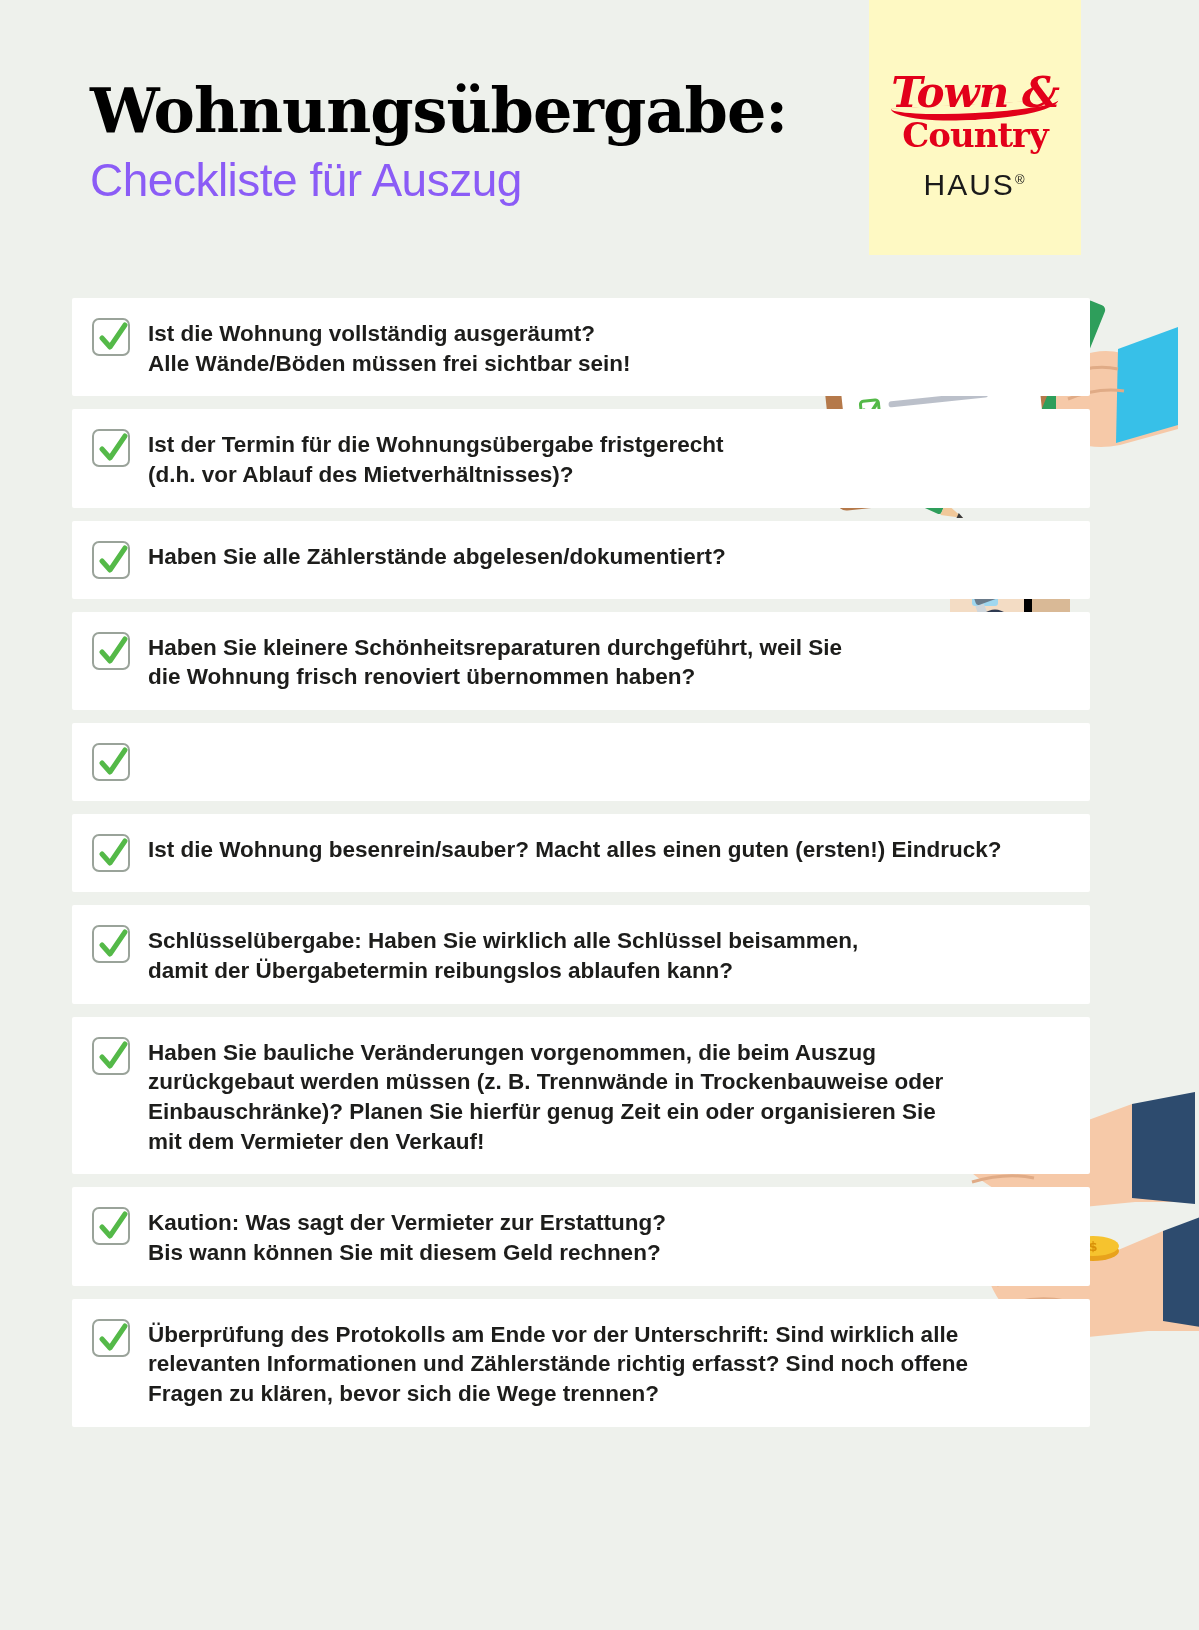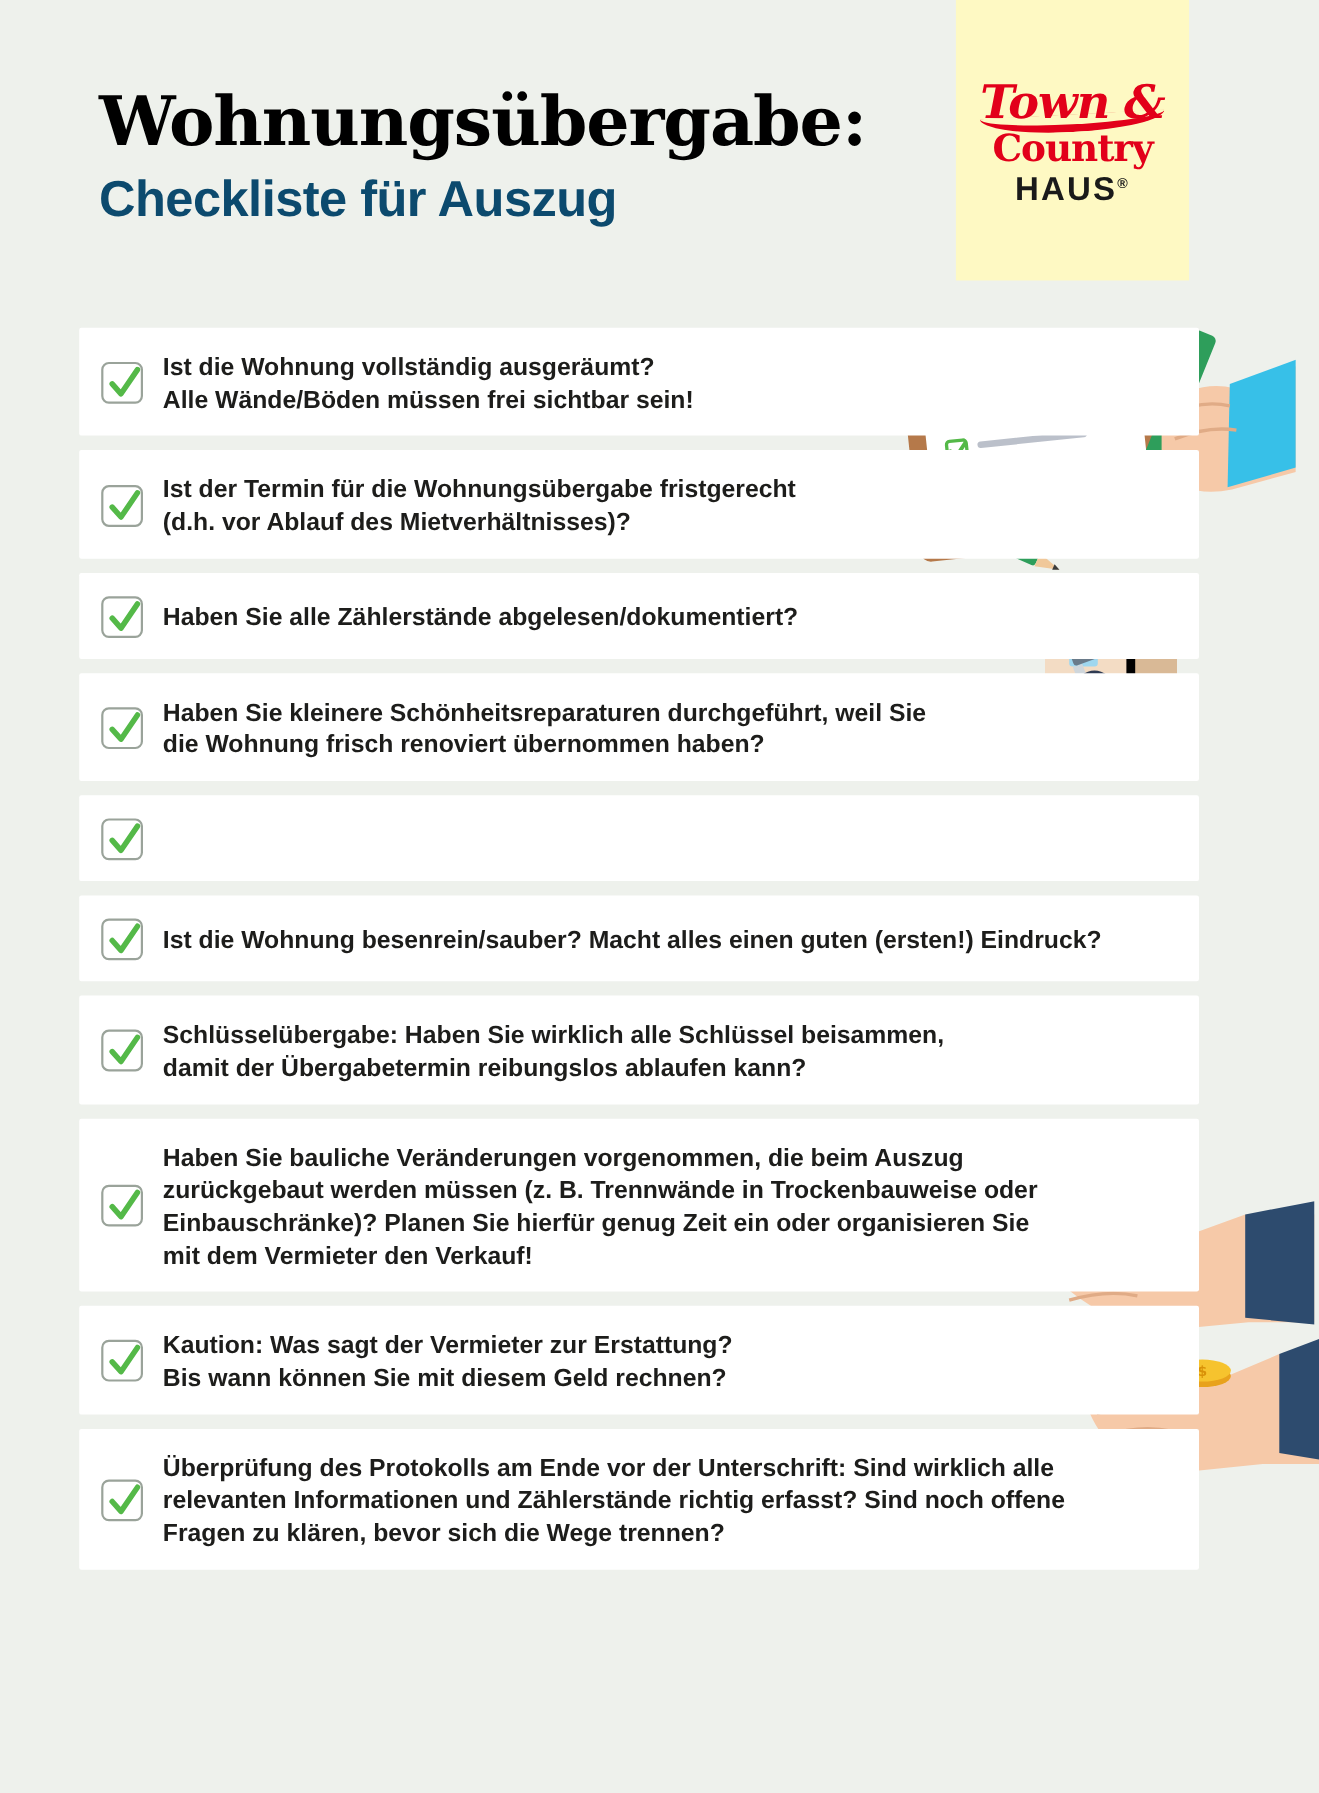--- a/index.html
+++ b/index.html
@@ -40,24 +40,24 @@
   }
   .logo-line2 {
     font-family: "DejaVu Serif", serif;
     font-weight: bold;
     font-size: 34px;
     letter-spacing: -1px;
     margin-top: 4px;
   }
   .logo-line3 {
     font-family: "Liberation Sans", sans-serif;
-    font-weight: bold;
+    font-weight: normal;
     font-size: 30px;
     letter-spacing: 2px;
-    margin-top: 6px;
+    margin-top: 18px;
     color: #1a1a1a;
   }
   .logo-reg {
     font-size: 13px;
     vertical-align: super;
     color: #1a1a1a;
   }
   .logo-swoosh {
     position: absolute;
     left: 22px;
@@ -78,42 +78,42 @@
     font-family: "DejaVu Serif", serif;
     font-weight: bold;
     font-size: 62px;
     color: #000000;
     letter-spacing: -1px;
     line-height: 1.05;
     margin: 0;
   }
   .title-sub {
     font-family: "Liberation Sans", sans-serif;
-    font-weight: bold;
+    font-weight: normal;
     font-size: 46px;
-    color: #0c4a6e;
+    color: #8b5cf6;
     margin: 10px 0 0 0;
     letter-spacing: -0.5px;
   }
 
   
   .list {
     position: absolute;
     top: 298px;
     left: 72px;
     width: 1018px;
   }
   .card {
     position: relative;
     background: #ffffff;
     border-radius: 2px;
     margin-bottom: 13px;
     padding: 18px 24px 18px 20px;
     display: flex;
-    align-items: center;
+    align-items: flex-start;
     min-height: 78px;
   }
   .cbox {
     flex: 0 0 auto;
     width: 38px;
     height: 38px;
     border: 2px solid #9aa39a;
     border-radius: 7px;
     background: #fff;
     position: relative;

